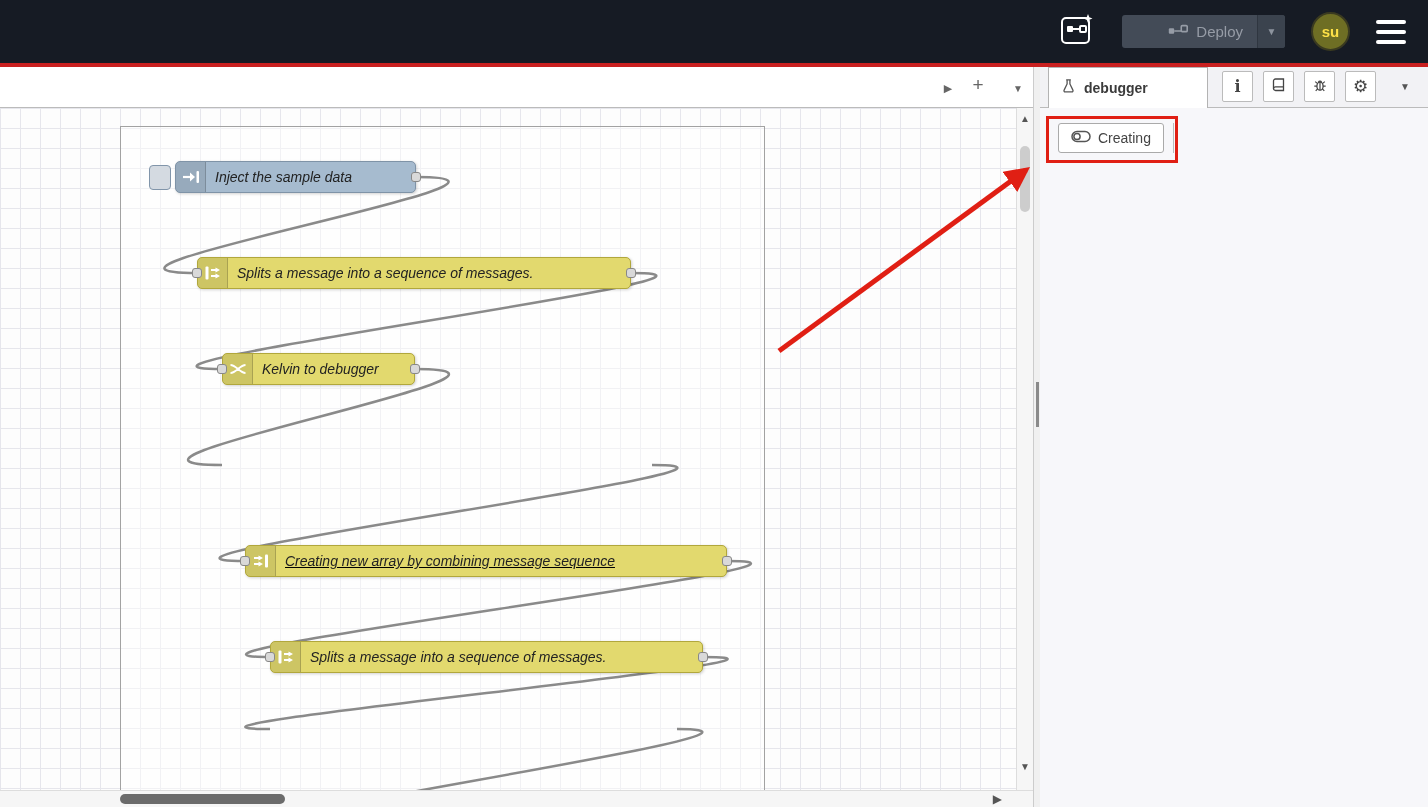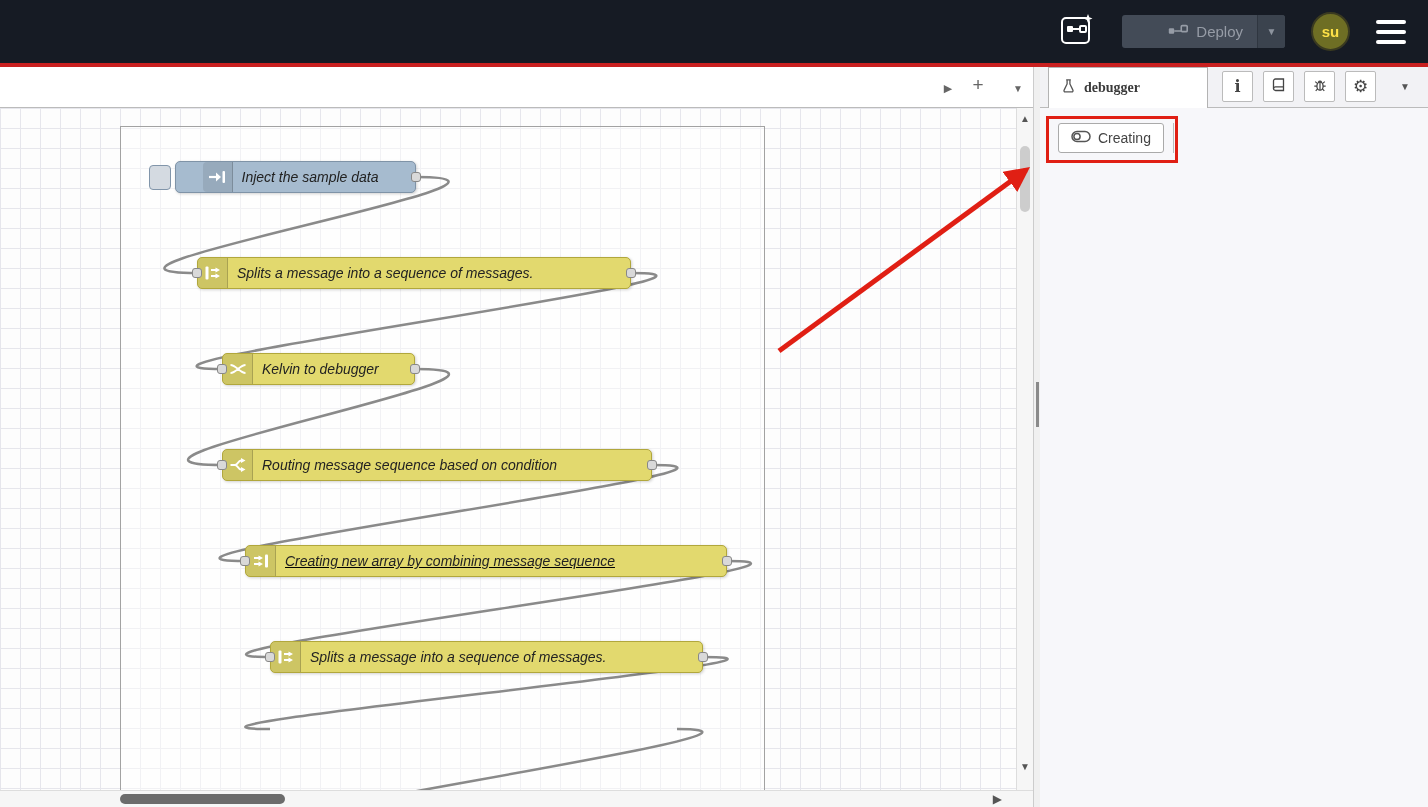--- a/index.html
+++ b/index.html
@@ -52,21 +52,21 @@
   .hbar-corner { width:17px; background:#f6f6f6; border-top:1px solid #ddd; }
 
   
   .separator { width:7px; background:#f0f0f0; border-left:1px solid #ccc; position:relative; cursor:col-resize; }
   .sep-grip { position:absolute; left:2px; top:315px; width:3px; height:45px; background:#8a8a8a; }
 
   
   .sidebar { width:388px; display:flex; flex-direction:column; }
   .side-tabrow { height:41px; background:#f2f2f5; border-bottom:1px solid #bbb; position:relative; }
   .side-tab { position:absolute; left:8px; top:0; width:160px; height:41px; background:#fff; border:1px solid #b3b3b3; border-bottom:none; display:flex; align-items:center; gap:8px; padding:0 12px; z-index:2; cursor:pointer; }
-  .side-tab-label { font-size:14px; font-weight:600; color:#3b3b3b;font-family:Liberation Serif, serif; }
+  .side-tab-label { font-size:14px; font-weight:600; color:#3b3b3b; }
   .tool-btn { position:absolute; top:4px; width:31px; height:31px; background:#fff; border:1px solid #bbb; border-radius:2px; display:flex; align-items:center; justify-content:center; color:#444; cursor:pointer; }
   .tool-glyph-i { font-family:"DejaVu Serif", serif; font-weight:800; font-size:16px; color:#444; }
   .tool-gear { font-size:17px; color:#444; }
   .side-caret { position:absolute; left:352px; top:4px; width:26px; height:31px; background:none; border:none; color:#555; font-size:10px; cursor:pointer; }
   .side-content { flex:1; background:#f7f7fa; position:relative; }
   .disabled-btn { position:absolute; left:18px; top:15px; height:30px; display:flex; align-items:center; gap:7px; padding:0 12px; background:#fff; border:1px solid #aaa; border-radius:3px; font-size:14px; color:#444; cursor:pointer; }
   .btn-edge { position:absolute; left:133px; top:15px; width:1px; height:30px; background:#bbb; }
 
   
   .annotation-rect { position:absolute; border:3px solid #e01f14; z-index:60; pointer-events:none; }
@@ -128,21 +128,21 @@
         <svg class="wires-svg" width="1016" height="682">
             <path d="M416 69 C 586 69 27 165 197 165" class="wire"></path>
             <path d="M631 165 C 801 165 52 261 222 261" class="wire"></path>
             <path d="M415 261 C 585 261 52 357 222 357" class="wire"></path>
             <path d="M652 357 C 822 357 75 453 245 453" class="wire"></path>
             <path d="M727 453 C 897 453 100 549 270 549" class="wire"></path>
             <path d="M703 549 C 873 549 100 621 270 621" class="wire"></path>
             <path d="M677 621 C 847 621 98 725 268 725" class="wire"></path>
           </svg>
         <div class="nodes-layer">
-            <div class="flow-node" style="left: 175px; top: 53px; width: 241px; background: rgb(166, 187, 207); border-color: rgb(127, 147, 167); justify-content: center;">
+            <div class="flow-node" style="left: 175px; top: 53px; width: 241px; background: rgb(166, 187, 207); border-color: rgb(127, 147, 167);">
               <div class="inject-btn"></div>
               <div class="node-icon">
                 <svg viewBox="0 0 20 20">
                   <path d="M2 10 h9" stroke="#fff" stroke-width="2.2" fill="none"></path>
                   <path d="M9 5.5 L14 10 L9 14.5 Z" fill="#fff"></path>
                   <rect x="15.5" y="4" width="2.5" height="12" rx="1" fill="#fff"></rect>
                 </svg>
               </div>
               <span class="node-label">Inject the sample data</span>
               <div class="port out"></div>
@@ -159,31 +159,20 @@
               <div class="port in"></div>
               <div class="port out"></div>
             </div>
             <div class="flow-node" style="left: 222px; top: 245px; width: 193px; background: rgb(226, 217, 110); border-color: rgb(177, 167, 60);">
               <div class="node-icon">
                 <svg viewBox="0 0 20 20">
                   <path d="M2.5 6 C 8 6 12 14 17.5 14 M2.5 14 C 8 14 12 6 17.5 6" stroke="#fff" stroke-width="2" fill="none"></path>
                 </svg>
               </div>
               <span class="node-label">Kelvin to debugger</span>
-              <div class="port in"></div>
-              <div class="port out"></div>
-            </div>
-            <div class="flow-node" style="left: 222px; top: 341px; width: 430px; background: rgb(226, 217, 110); border-color: rgb(177, 167, 60);">
-              <div class="node-icon">
-                <svg viewBox="0 0 20 20">
-                  <path d="M2.5 10 H7 C 10 10 10 5.5 13 5.5 M7 10 C 10 10 10 14.5 13 14.5" stroke="#fff" stroke-width="2" fill="none"></path>
-                  <path d="M13 3 L17.5 5.5 L13 8 Z M13 12 L17.5 14.5 L13 17 Z" fill="#fff"></path>
-                </svg>
-              </div>
-              <span class="node-label">Routing message sequence based on condition</span>
               <div class="port in"></div>
               <div class="port out"></div>
             </div>
             <div class="flow-node" style="left: 245px; top: 437px; width: 482px; background: rgb(226, 217, 110); border-color: rgb(177, 167, 60); text-decoration: underline;">
               <div class="node-icon">
                 <svg viewBox="0 0 20 20">
                   <path d="M3 7 h5 M3 13 h5" stroke="#fff" stroke-width="2"></path>
                   <path d="M7.5 4.5 L12 7 L7.5 9.5 Z M7.5 10.5 L12 13 L7.5 15.5 Z" fill="#fff"></path>
                   <rect x="14" y="3.5" width="3" height="13" rx="1" fill="#fff"></rect>
                 </svg>

